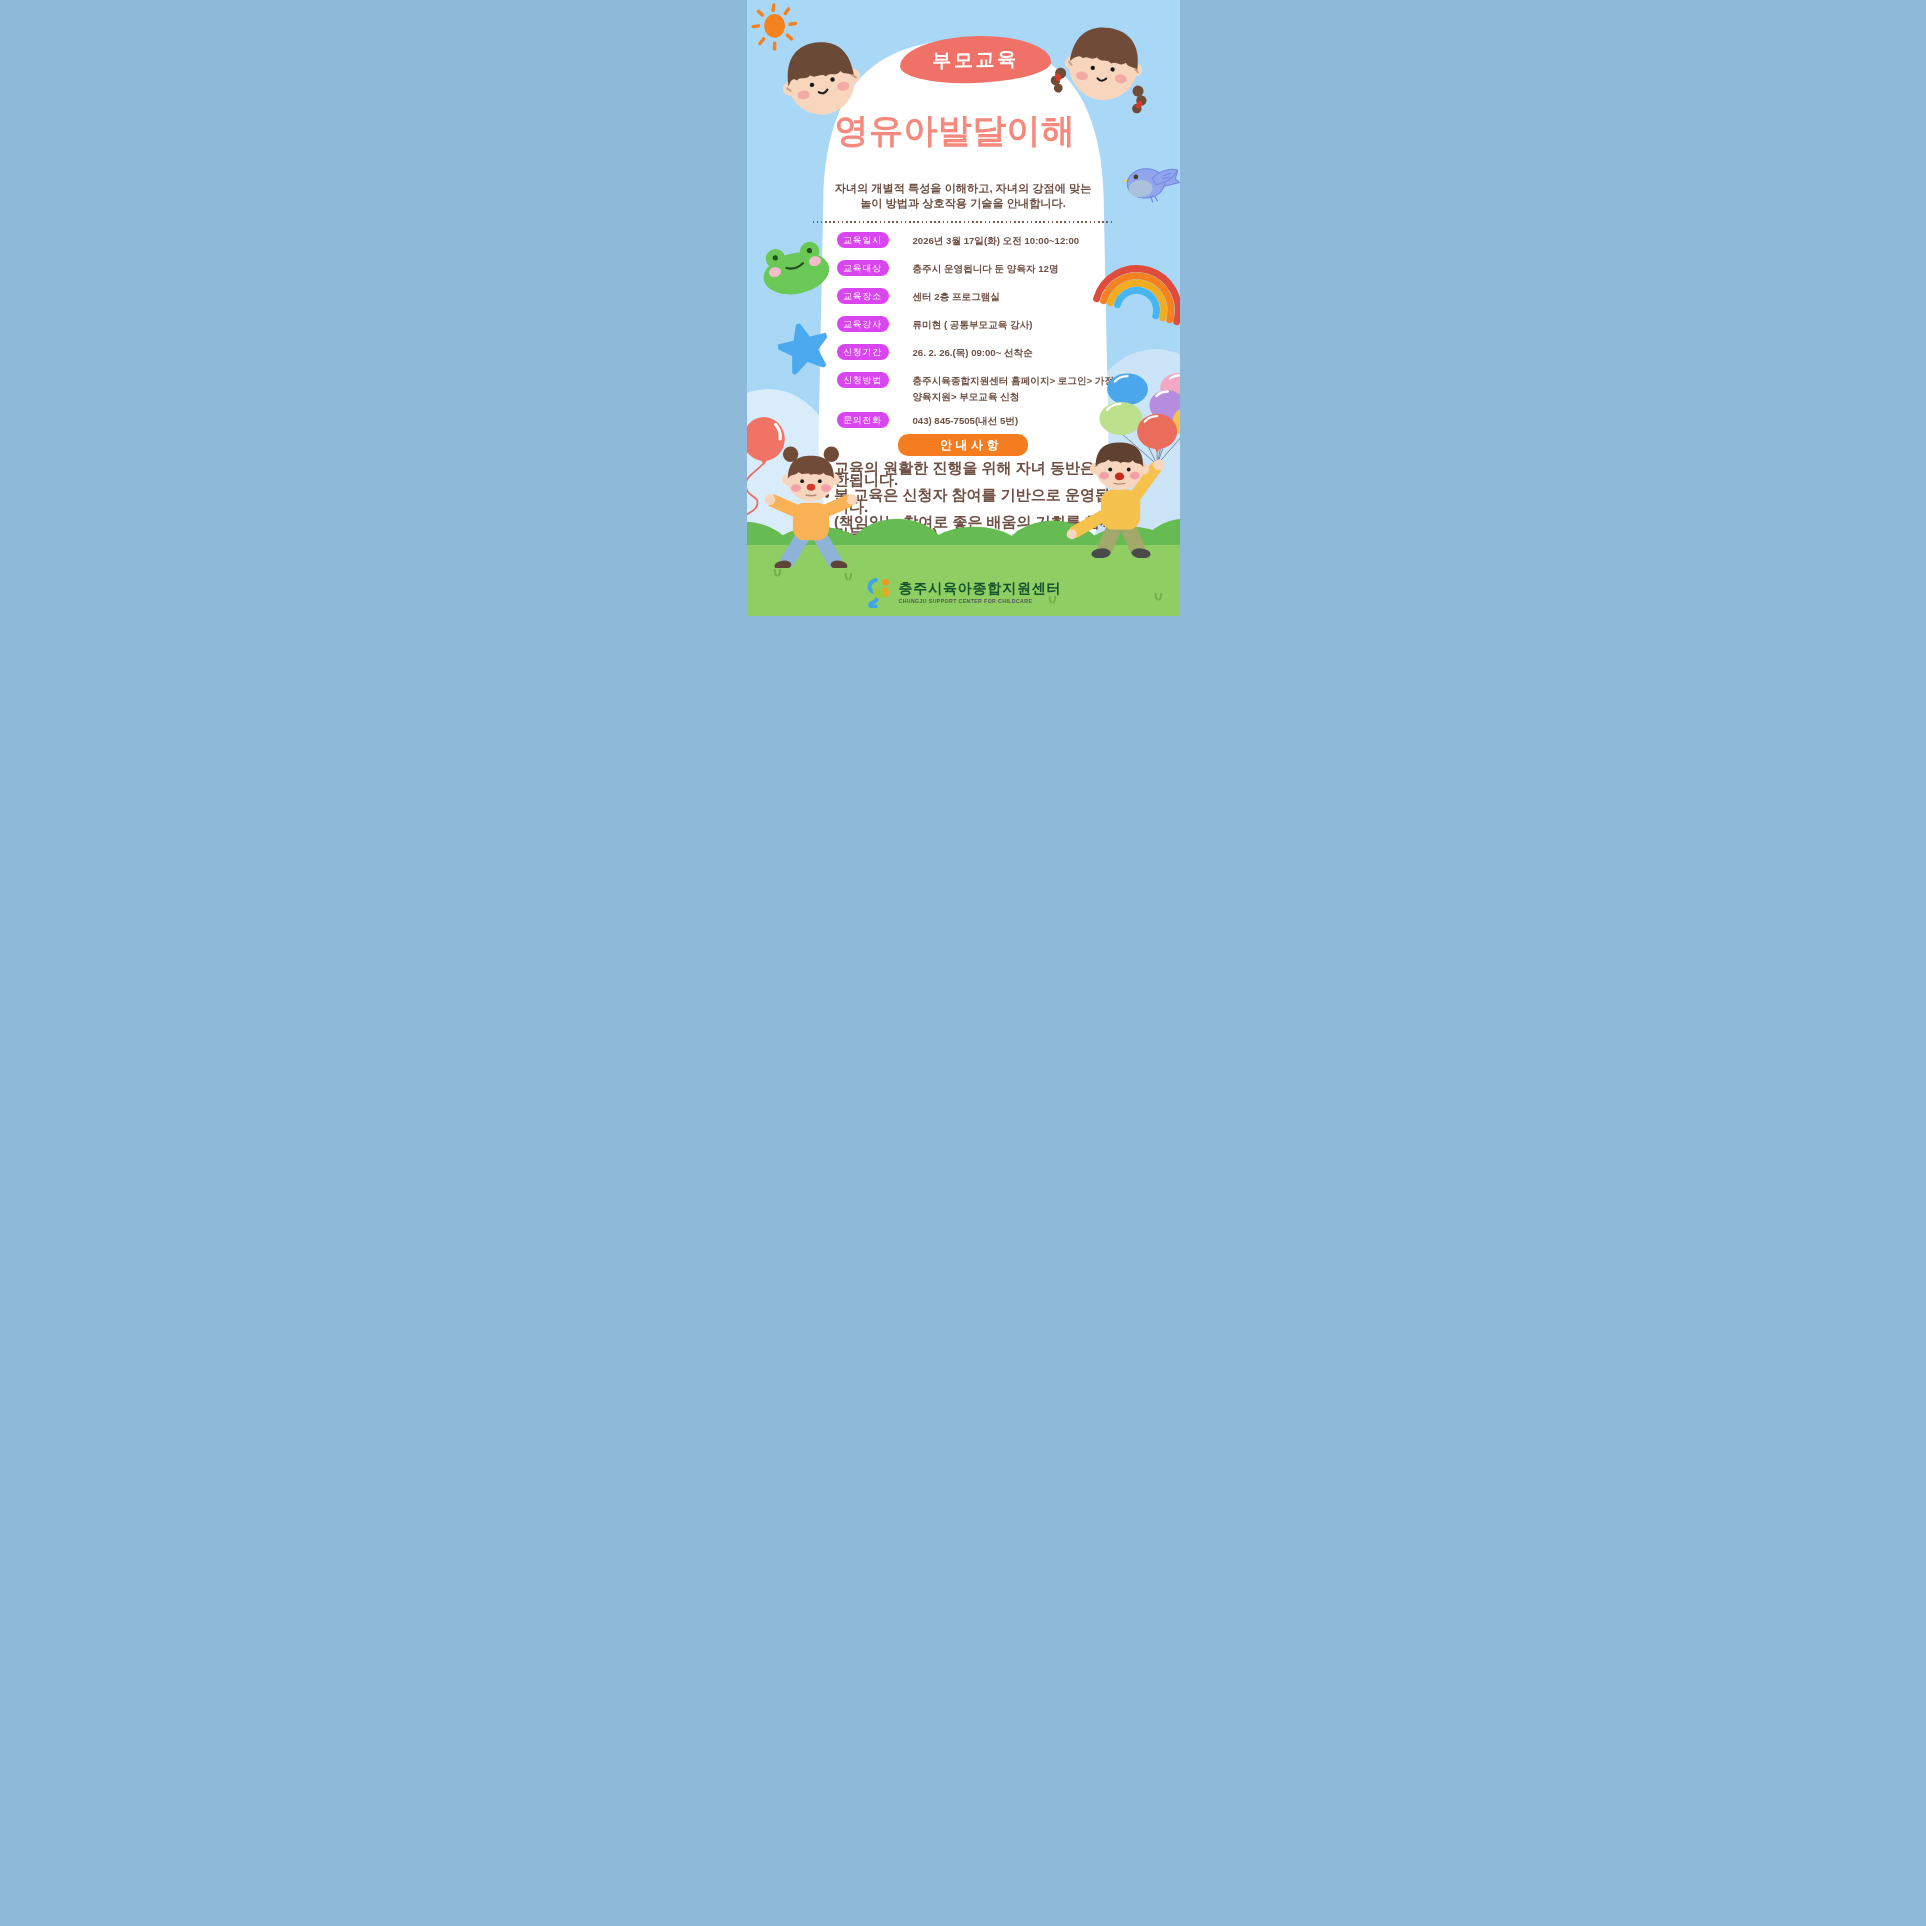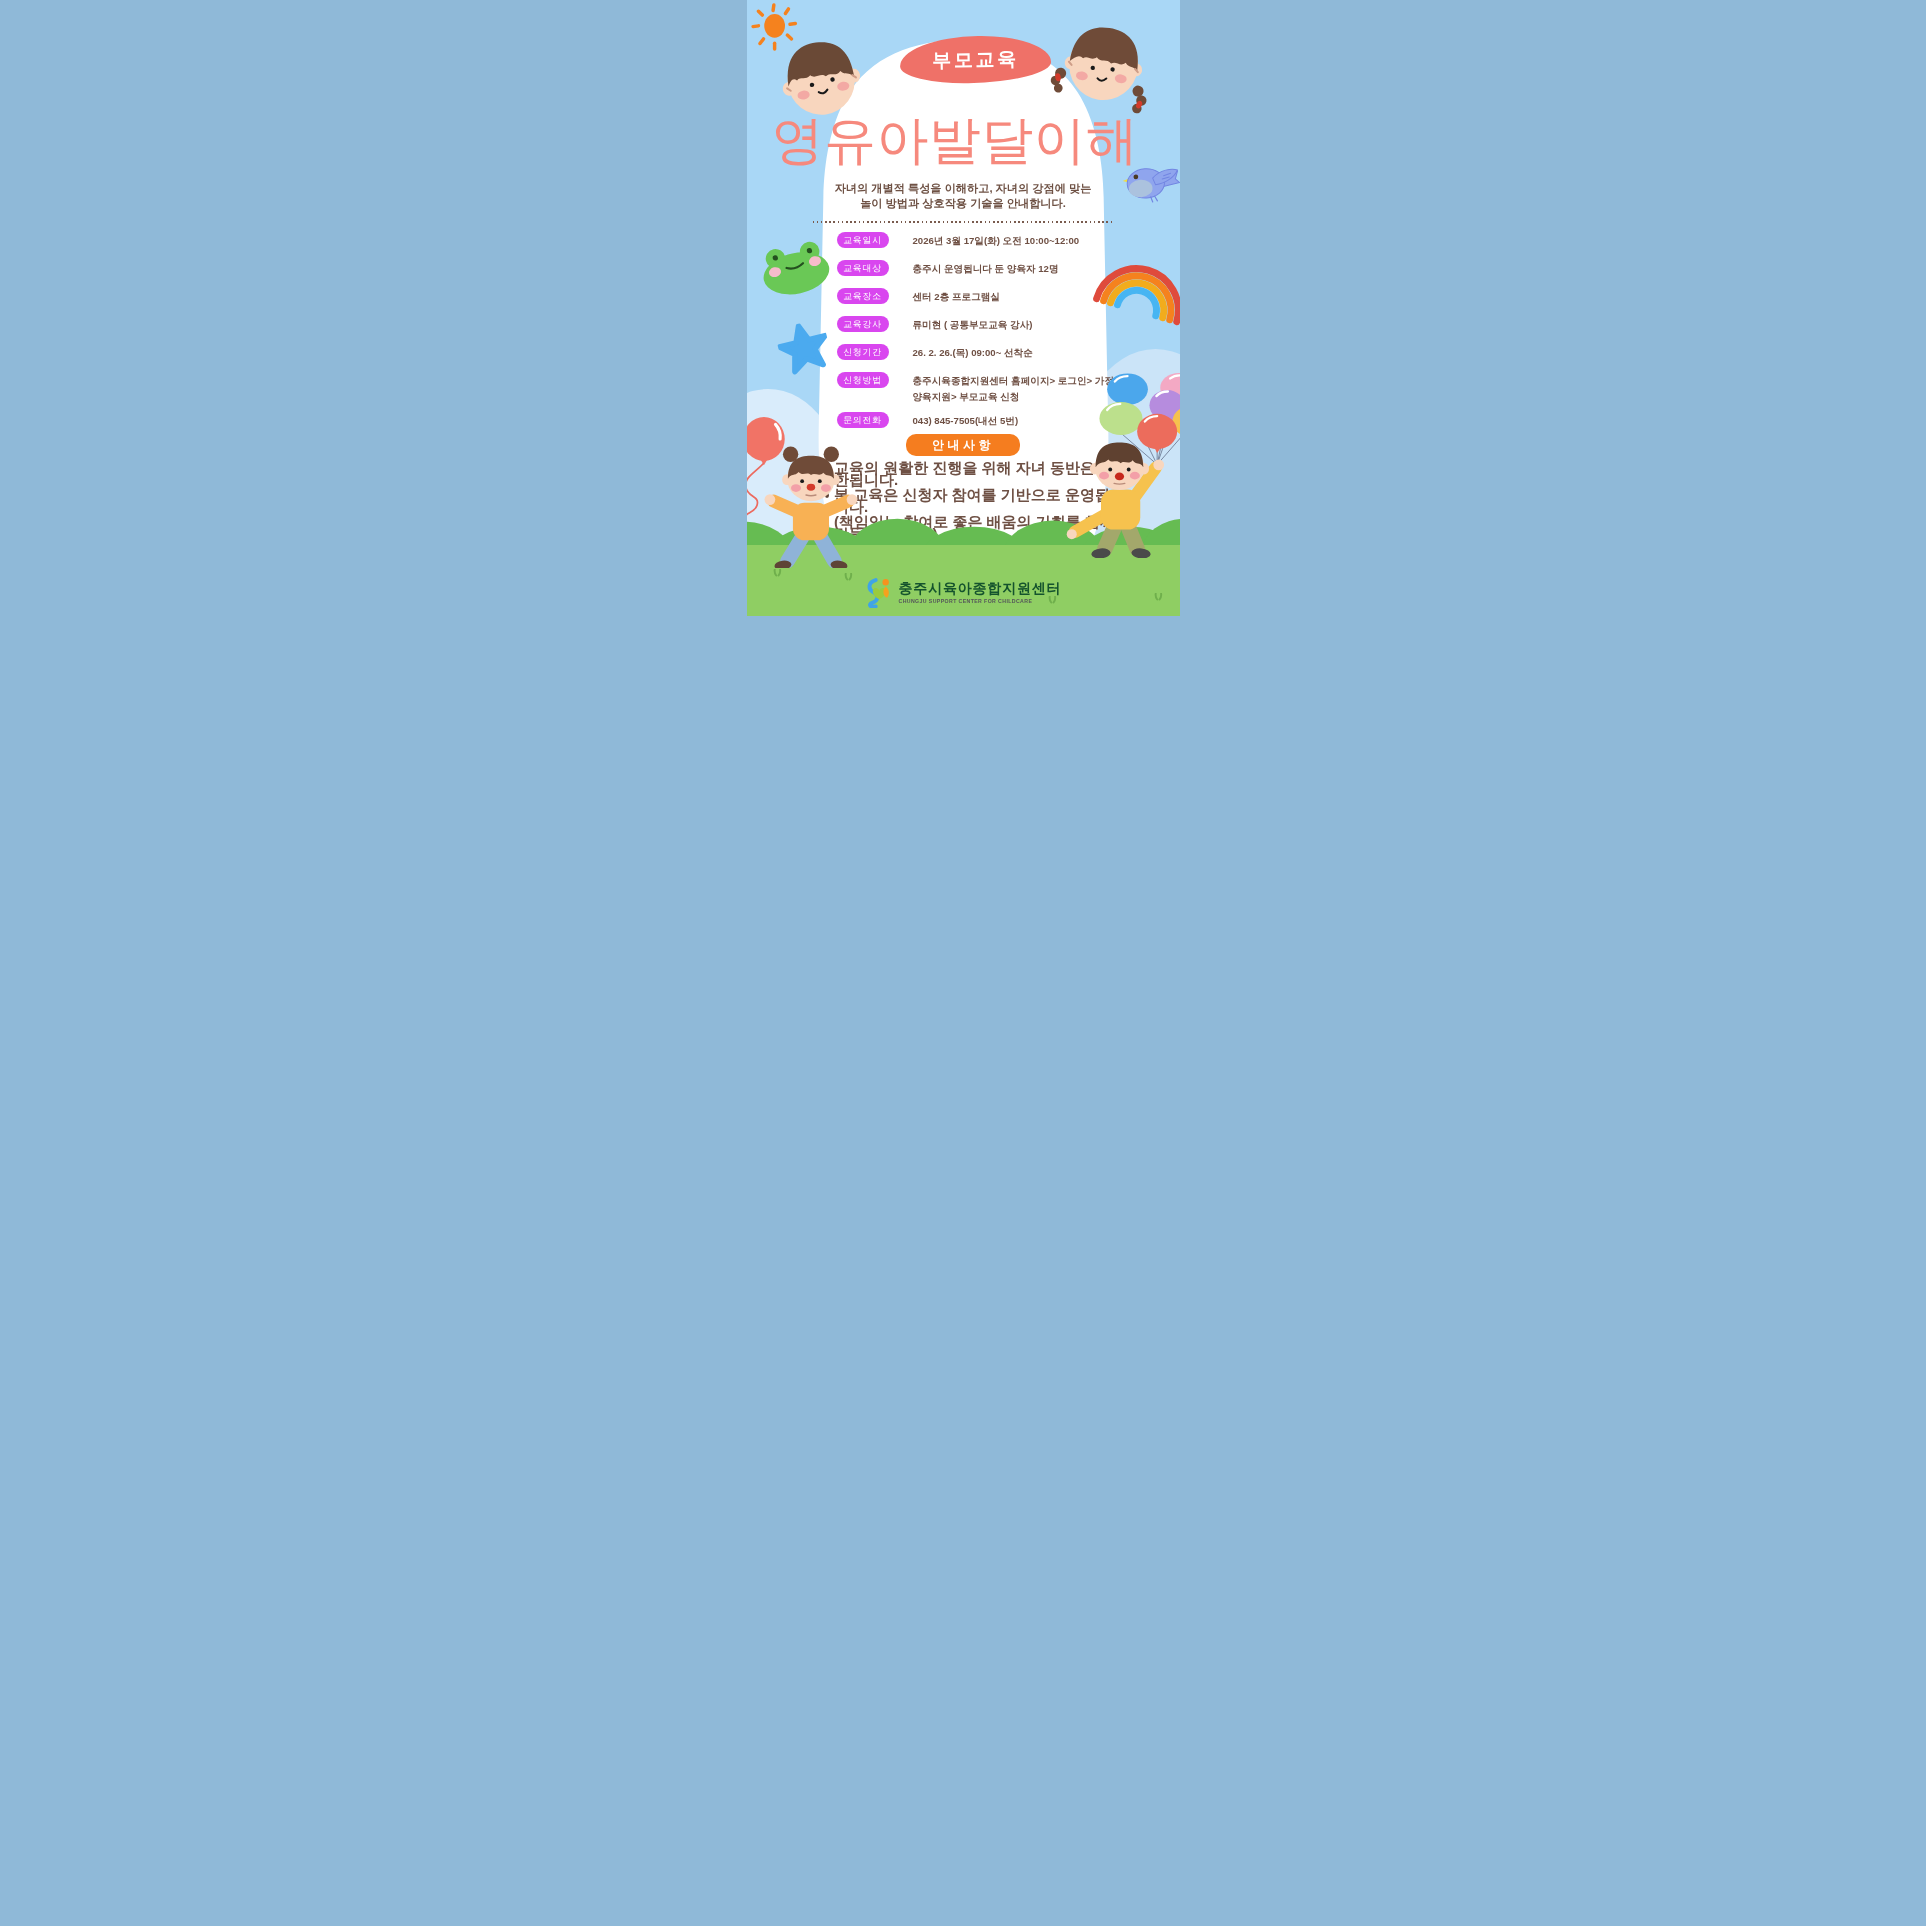--- a/index.html
+++ b/index.html
@@ -16,21 +16,21 @@
   
   .badge-blob{
     position:absolute;left:153px;top:36px;width:151px;height:47px;background:#EF7168;
     border-radius:52% 48% 55% 45% / 62% 58% 42% 38%;
     display:flex;align-items:center;justify-content:center;transform:rotate(-1deg);
   }
   .badge-blob span{font-size:19px;font-weight:800;color:#ffffff;letter-spacing:2.7px;}
 
   .title{
     position:absolute;left:0;right:16px;top:112px;text-align:center;
-    font-size:52px;font-weight:400;color:#F6897D;letter-spacing:0.4px;line-height:1.1;
+    font-size:34px;font-weight:700;color:#F6897D;letter-spacing:0.4px;line-height:1.1;
   }
   .subtitle{
     position:absolute;left:0;right:0;top:181px;text-align:center;
     font-size:11.2px;font-weight:700;color:#6E5144;line-height:15px;
   }
   .dotline{
     position:absolute;left:50%;top:221px;transform:translateX(-50%);
     width:301px;height:2.3px;
     background:repeating-linear-gradient(90deg,#7A5B4E 0 1.5px,transparent 1.5px 4.2px);
   }
@@ -44,21 +44,21 @@
   }
   .row-vals{margin-left:24px;}
   .row-val{font-size:9.6px;font-weight:600;color:#6F5044;line-height:17.3px;white-space:nowrap;}
   .row-val2{font-size:9.6px;font-weight:600;color:#6F5044;line-height:14px;white-space:nowrap;}
   .row.tworow{margin-bottom:8.5px;}
 
   .notice-btn{
     position:absolute;left:50%;top:434px;transform:translateX(-50%);
     width:114px;height:22.3px;background:#F57D1F;border-radius:10px;
     display:flex;align-items:center;justify-content:center;
-    font-size:12px;font-weight:800;color:#fff;letter-spacing:3.5px;
+    font-size:12px;font-weight:800;color:#fff;letter-spacing:3.5px;padding-left:16px;
   }
 
   .notices{position:absolute;left:78px;top:462px;width:300px;}
   .notice{display:flex;align-items:flex-start;margin-bottom:3.1px;}
   .notice-dot{flex:0 0 4.2px;width:4.2px;height:5px;border-radius:50%;background:#5F4437;margin:3.5px 5.4px 0 0;}
   .notice-text{font-size:15px;font-weight:600;color:#6E5044;line-height:12px;}
   .notice-sub{margin-left:9.6px;}
 
   
   .grass{position:absolute;left:0;top:545px;width:100%;height:71px;background:#8FCE63;}

